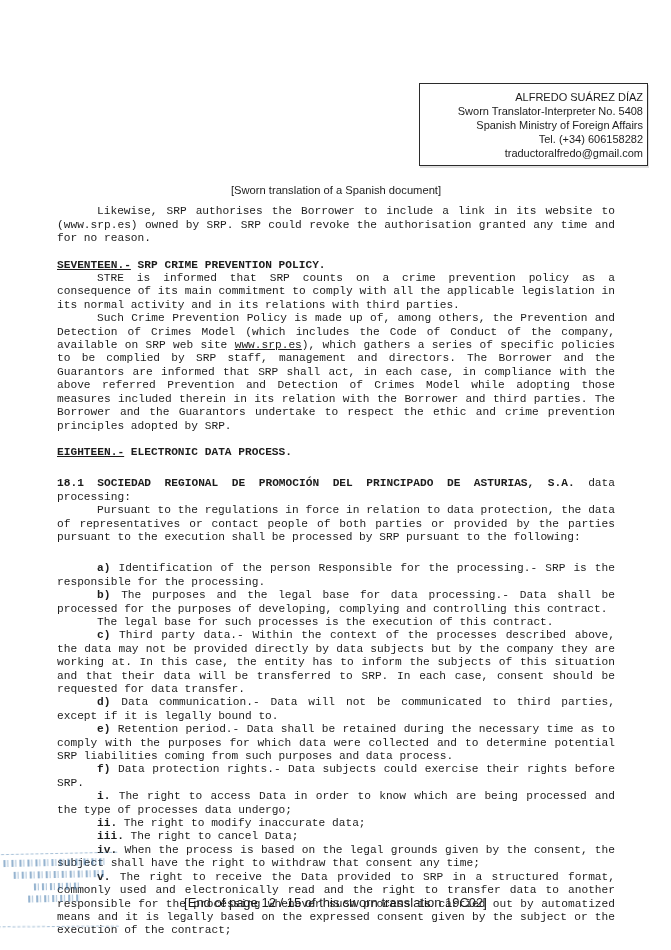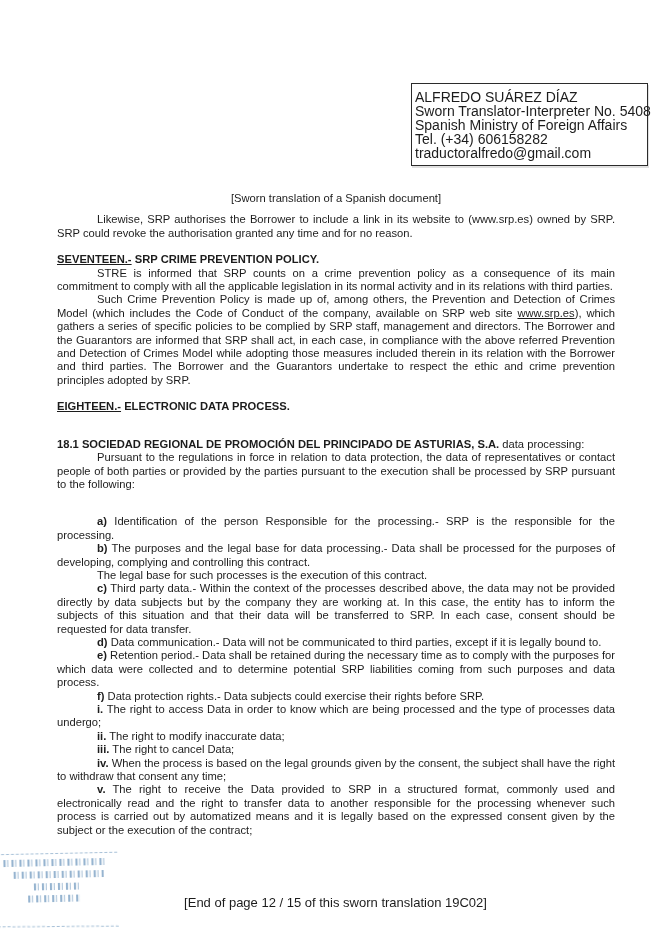--- a/index.html
+++ b/index.html
@@ -13,42 +13,43 @@
   }
   .doc {
     padding: 83px 56px 0 57px;
   }
   
   .translator-box {
     width: 220px;
     margin-left: auto;
     margin-right: -33px; 
     border: 1px solid #2b2b2b;
-    padding: 6px 12px 5px 3px;
-    text-align: left;
-    font-size: 14px;
+    padding: 6px 4px 5px 3px;
+    text-align: right;
+    font-size: 11px;
     line-height: 14px;
     box-shadow: 1px 2px 0 rgba(0,0,0,0.12);
   }
   .translator-box .line { white-space: nowrap; }
   .subtitle {
-    margin-top: 26px;
+    margin-top: 18px;
     text-align: center;
     font-size: 11.2px;
     line-height: 13.4px;
   }
   .body-text { margin-top: 8px; }
   .para {
     margin: 0;
     font-size: 11.2px;
     line-height: 13.4px;
     text-align: justify;
+    font-family: Liberation Mono, monospace;
   }
   .para.indent { text-indent: 40px; }
-  .para.sp { margin-top: 24px; }
+  .para.sp { margin-top: 18px; }
   .para.head { margin-top: 13px; text-align: left; }
   .b { font-weight: bold; }
   .u { text-decoration: underline; }
   .footer {
     position: absolute;
     top: 896px; left: 0;
     width: 100%;
     text-align: center;
     font-size: 13px;
     line-height: 13.4px;

